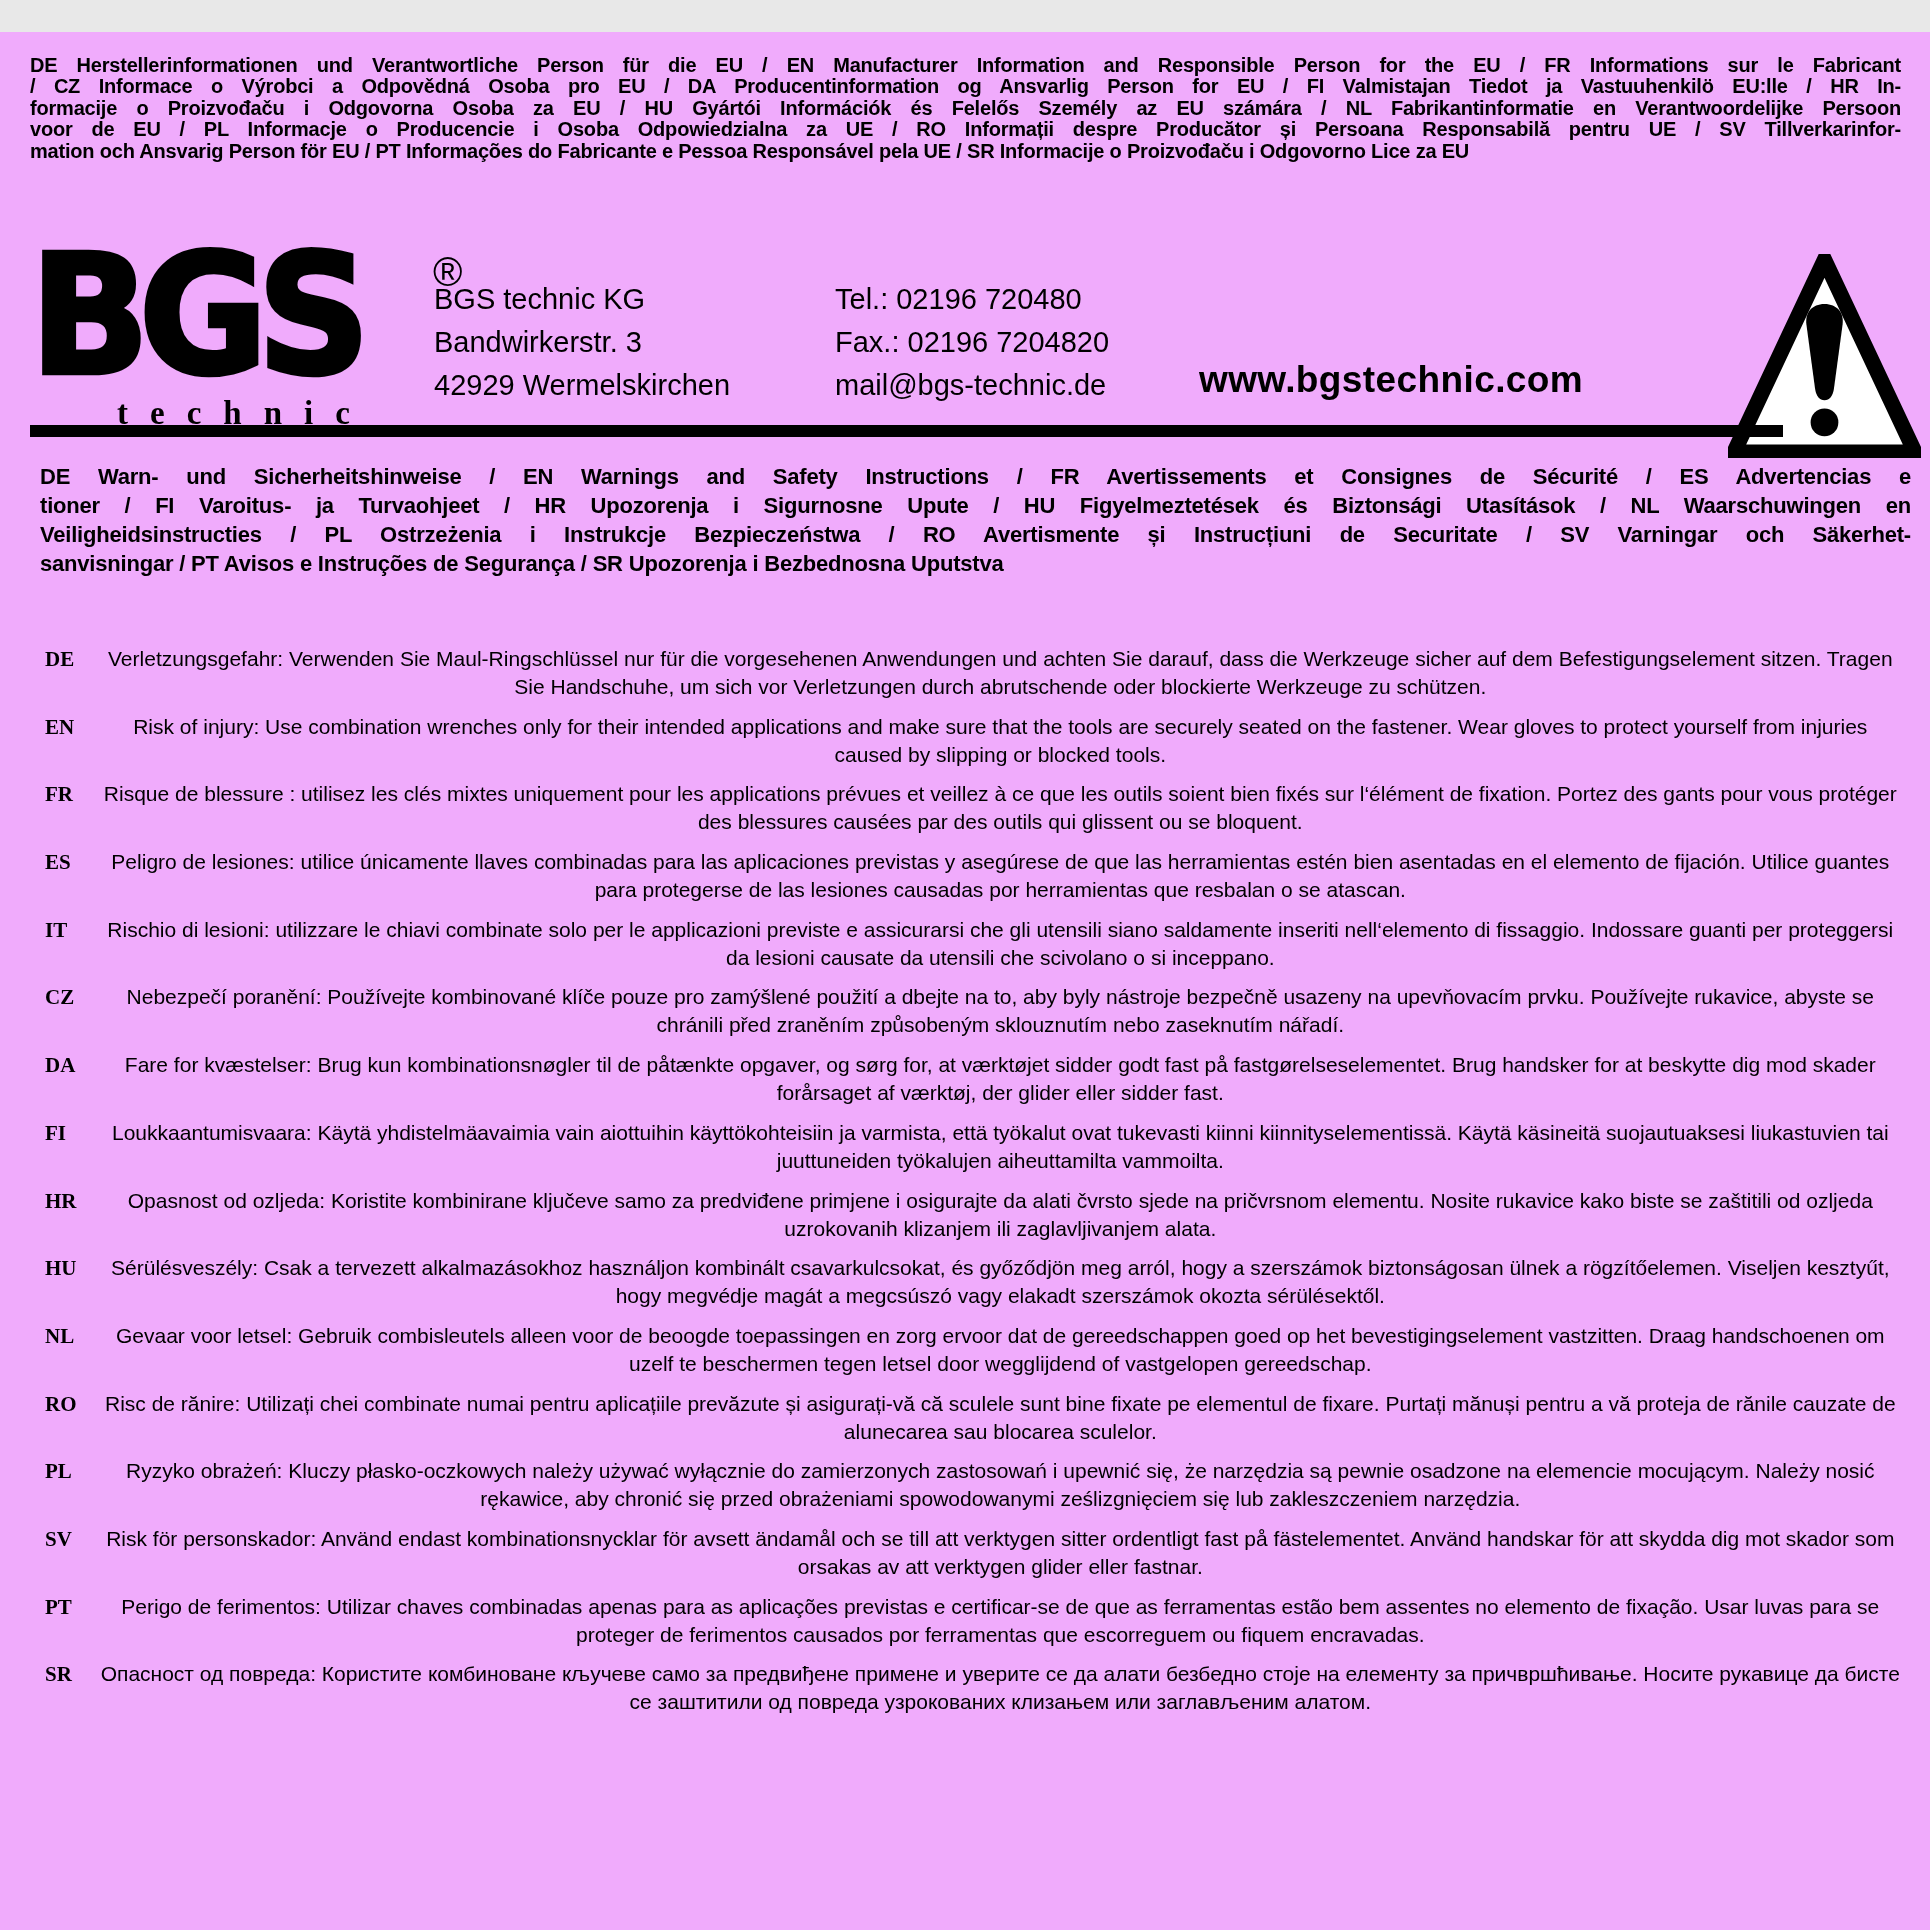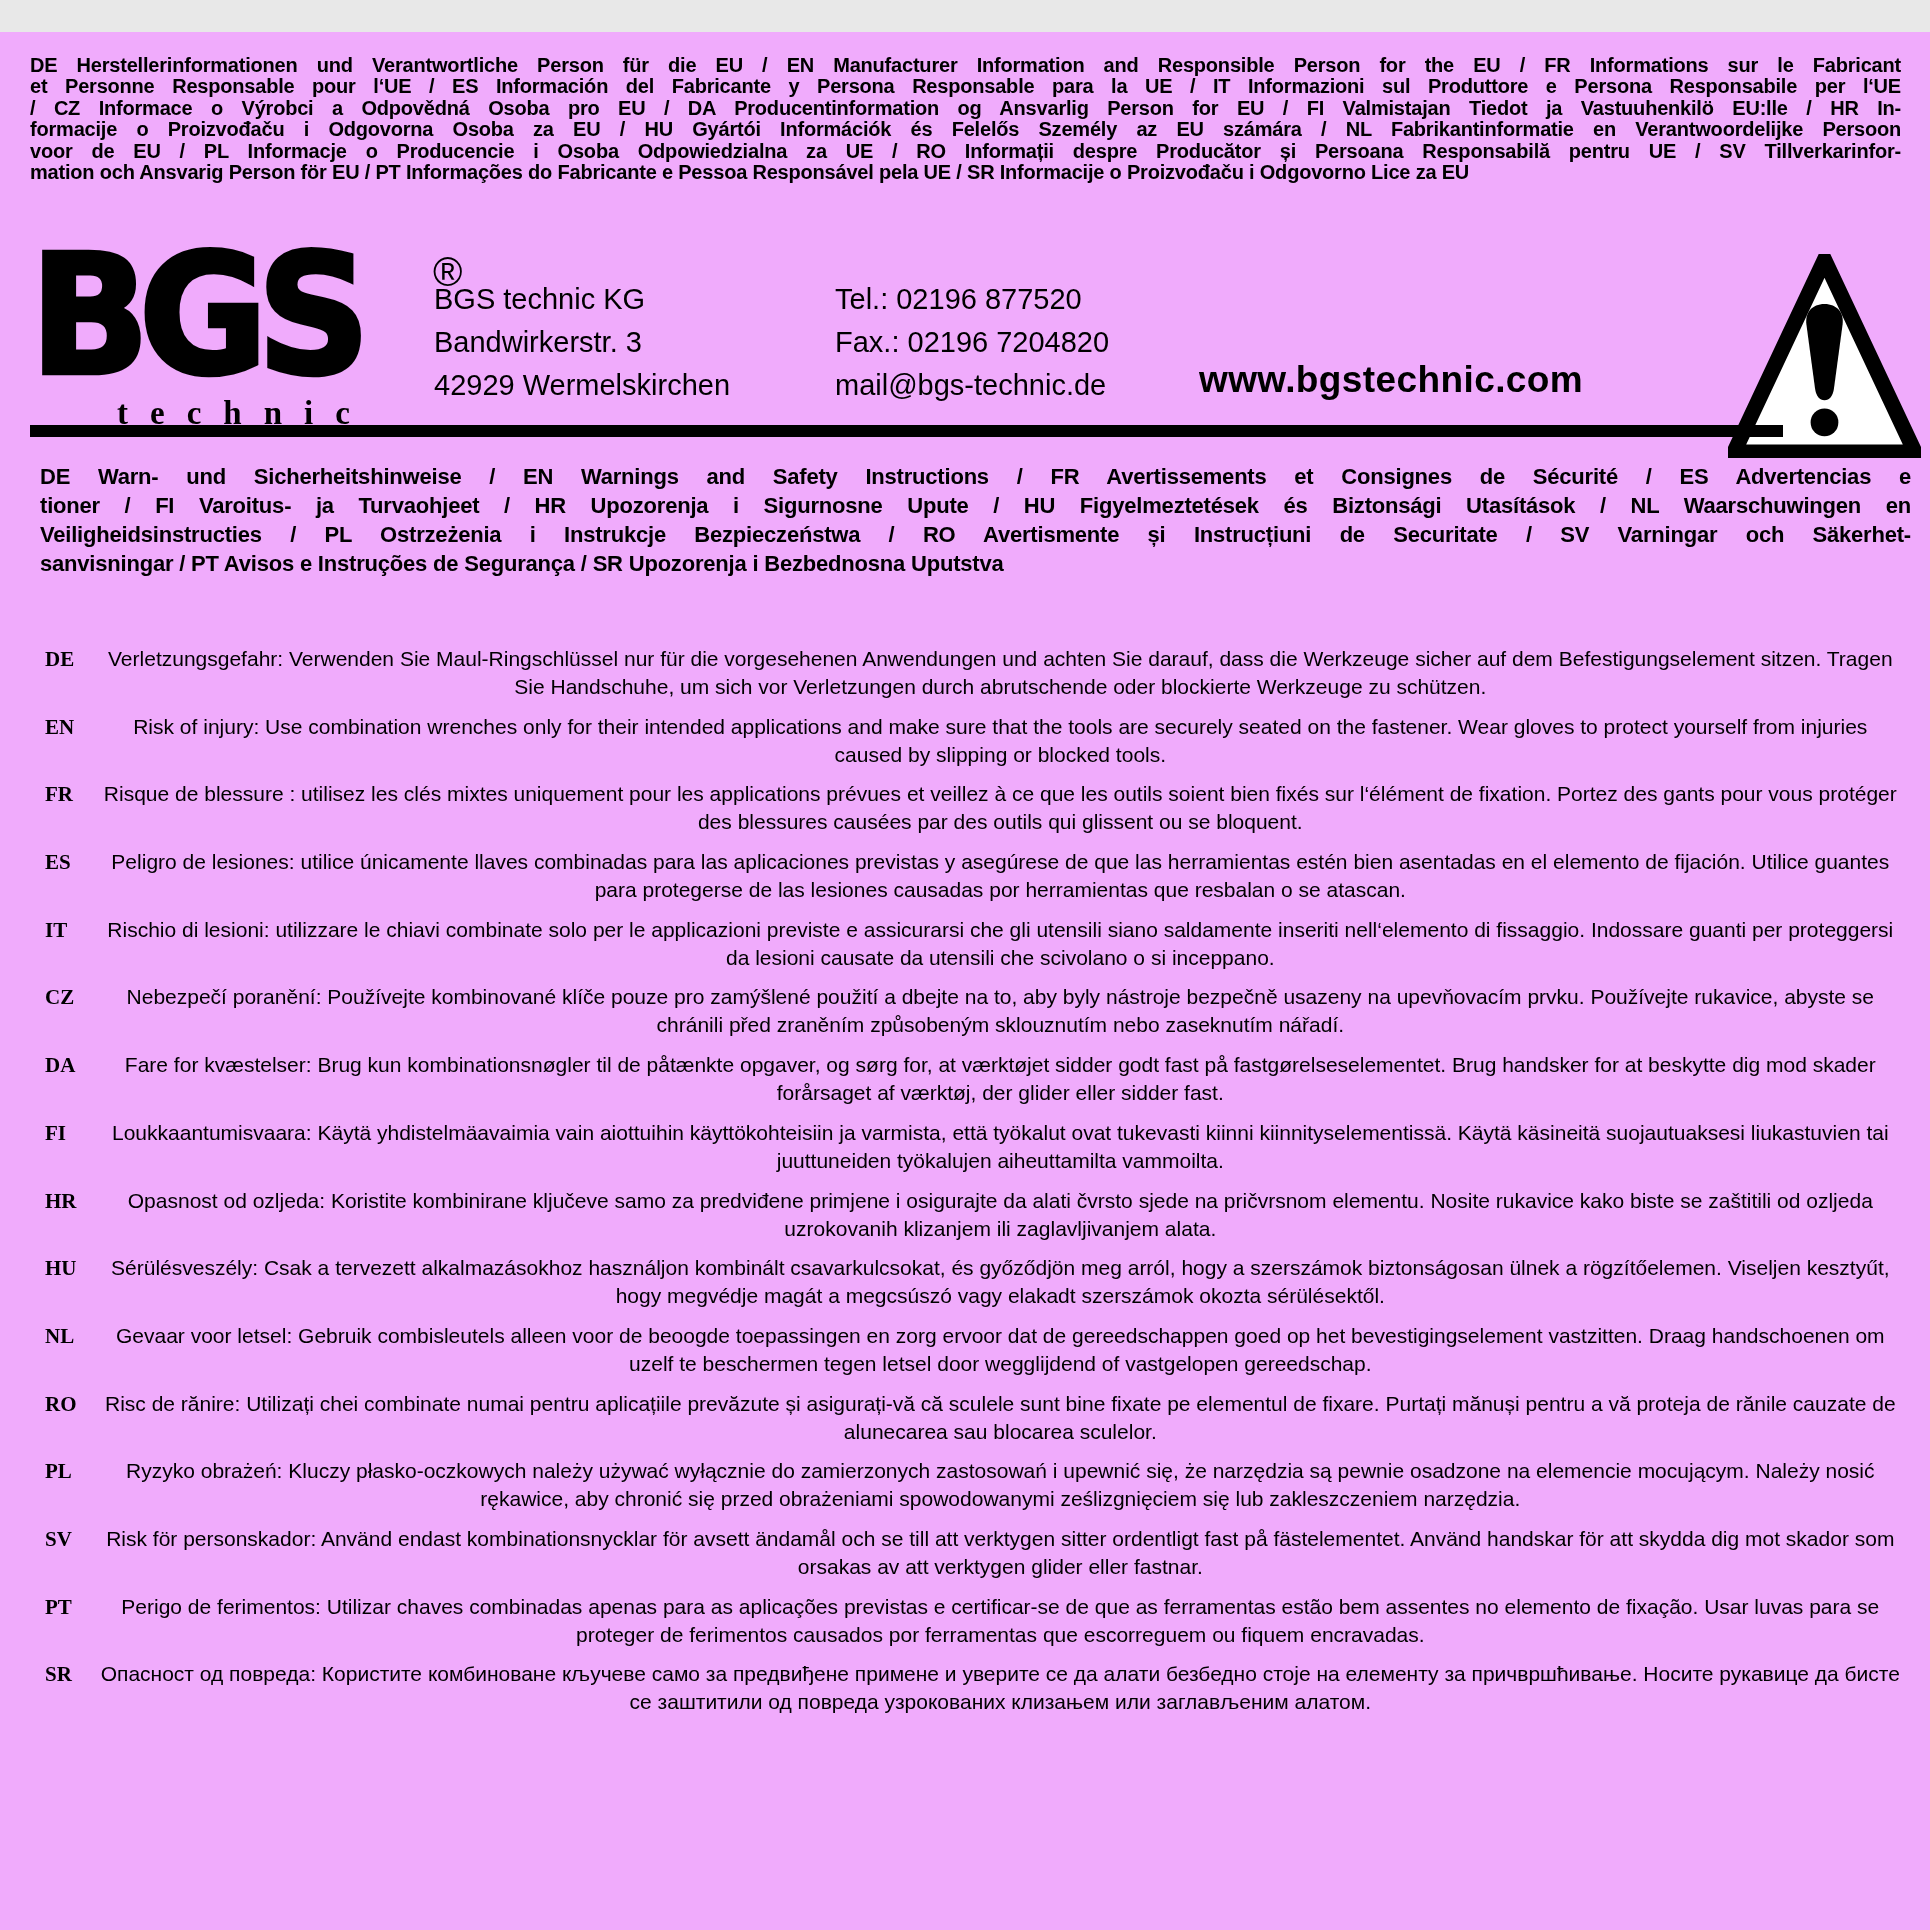--- a/index.html
+++ b/index.html
@@ -58,41 +58,40 @@
   .warning-lang{font-weight:bold;font-family:Liberation Serif, serif;}
   .warning-text{text-align:center;}
 </style>
 </head>
 <body>
 
 <div class="page">
 
   <div class="header1">
     <div class="hline">DE Herstellerinformationen und Verantwortliche Person für die EU / EN Manufacturer Information and Responsible Person for the EU / FR Informations sur le Fabricant</div>
-    <div class="hline">et Personne Responsable pour l‘UE / ES Información del Fabricante y Persona Responsable para la UE / IT Informazioni sul Produttore e Persona Responsabile per l‘UE</div>
     <div class="hline">/ CZ Informace o Výrobci a Odpovědná Osoba pro EU / DA Producentinformation og Ansvarlig Person for EU / FI Valmistajan Tiedot ja Vastuuhenkilö EU:lle / HR In-</div>
     <div class="hline">formacije o Proizvođaču i Odgovorna Osoba za EU / HU Gyártói Információk és Felelős Személy az EU számára / NL Fabrikantinformatie en Verantwoordelijke Persoon</div>
     <div class="hline">voor de EU / PL Informacje o Producencie i Osoba Odpowiedzialna za UE / RO Informații despre Producător și Persoana Responsabilă pentru UE / SV Tillverkarinfor-</div>
     <div class="hline last">mation och Ansvarig Person för EU / PT Informações do Fabricante e Pessoa Responsável pela UE / SR Informacije o Proizvođaču i Odgovorno Lice za EU</div>
   </div>
 
   <div class="logo">
     <div class="logo-bgs">BGS</div>
     <div class="logo-reg">®</div>
     <div class="logo-technic">technic</div>
   </div>
 
   <div class="addr">
     <div>BGS technic KG</div>
     <div>Bandwirkerstr. 3</div>
     <div>42929 Wermelskirchen</div>
   </div>
 
   <div class="contact">
-    <div>Tel.: 02196 877520</div>
+    <div>Tel.: 02196 720480</div>
     <div>Fax.: 02196 7204820</div>
     <div>mail@bgs-technic.de</div>
   </div>
 
   <div class="website">www.bgstechnic.com</div>
 
   <svg class="warn-tri" viewBox="0 0 100 106" aria-hidden="true">
     <polygon points="50,3 97,103 3,103" fill="#ffffff" stroke="#000000" stroke-width="8" stroke-linejoin="miter"></polygon>
     <path d="M50 26 c-6.5 0 -10.2 4.6 -9.4 10.6 l4.5 33.4 c0.5 3.7 2.3 6 4.9 6 s4.4 -2.3 4.9 -6 l4.5 -33.4 C60.2 30.6 56.5 26 50 26 z" fill="#000000"></path>
     <circle cx="50" cy="87.5" r="7.2" fill="#000000"></circle>

